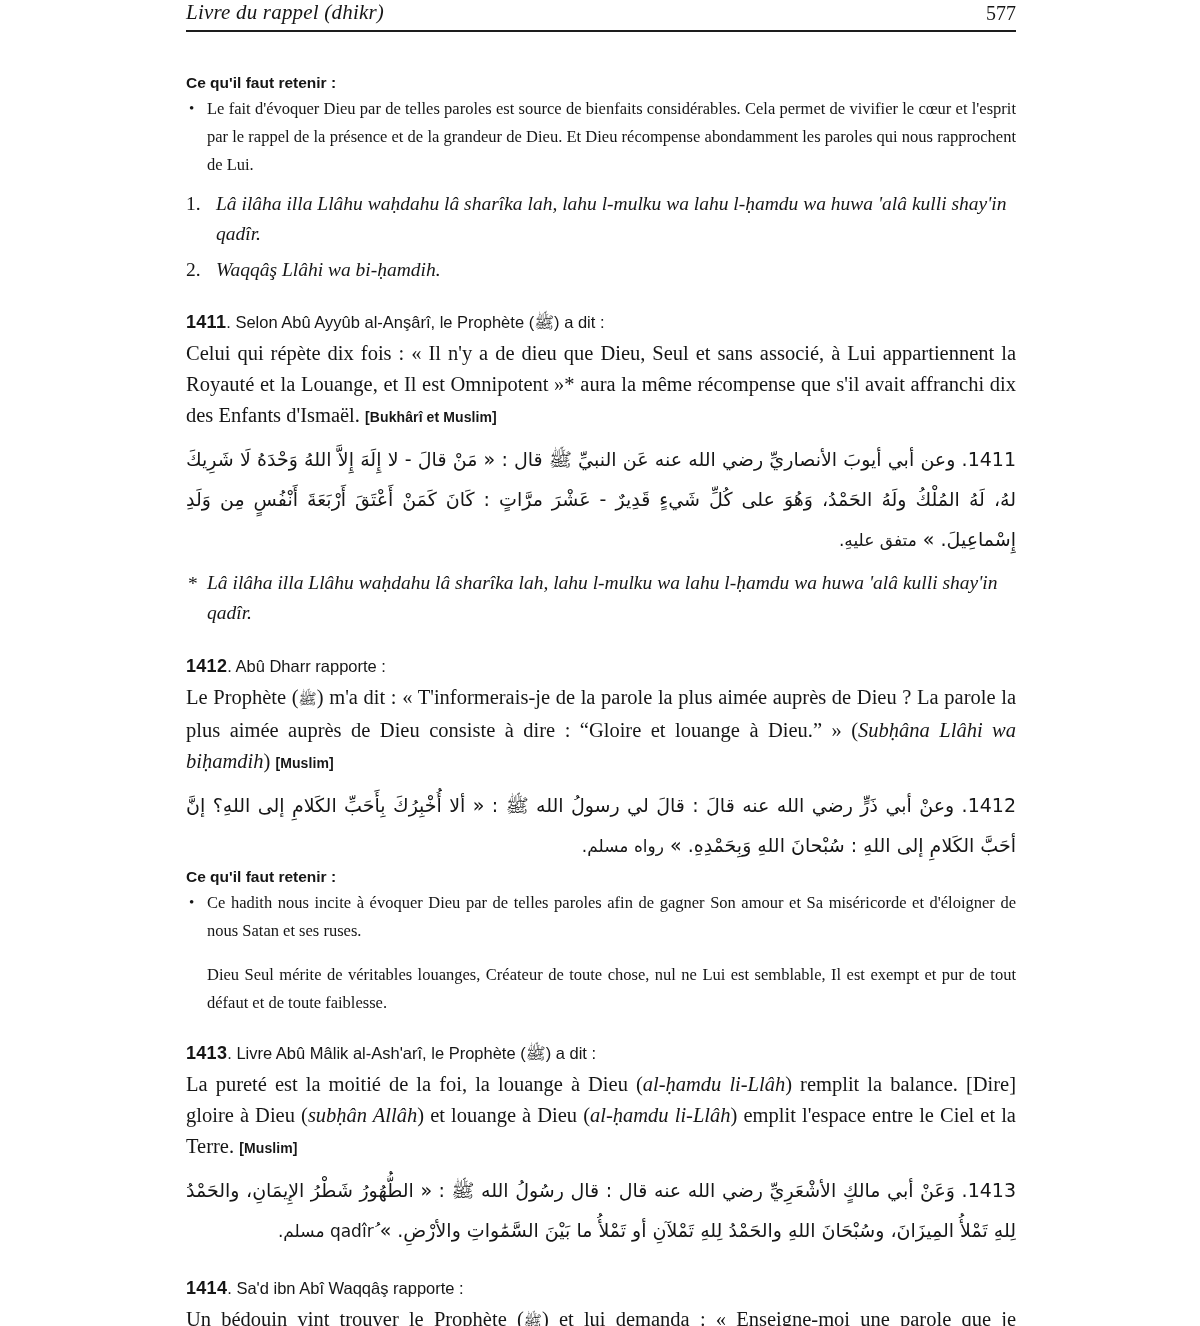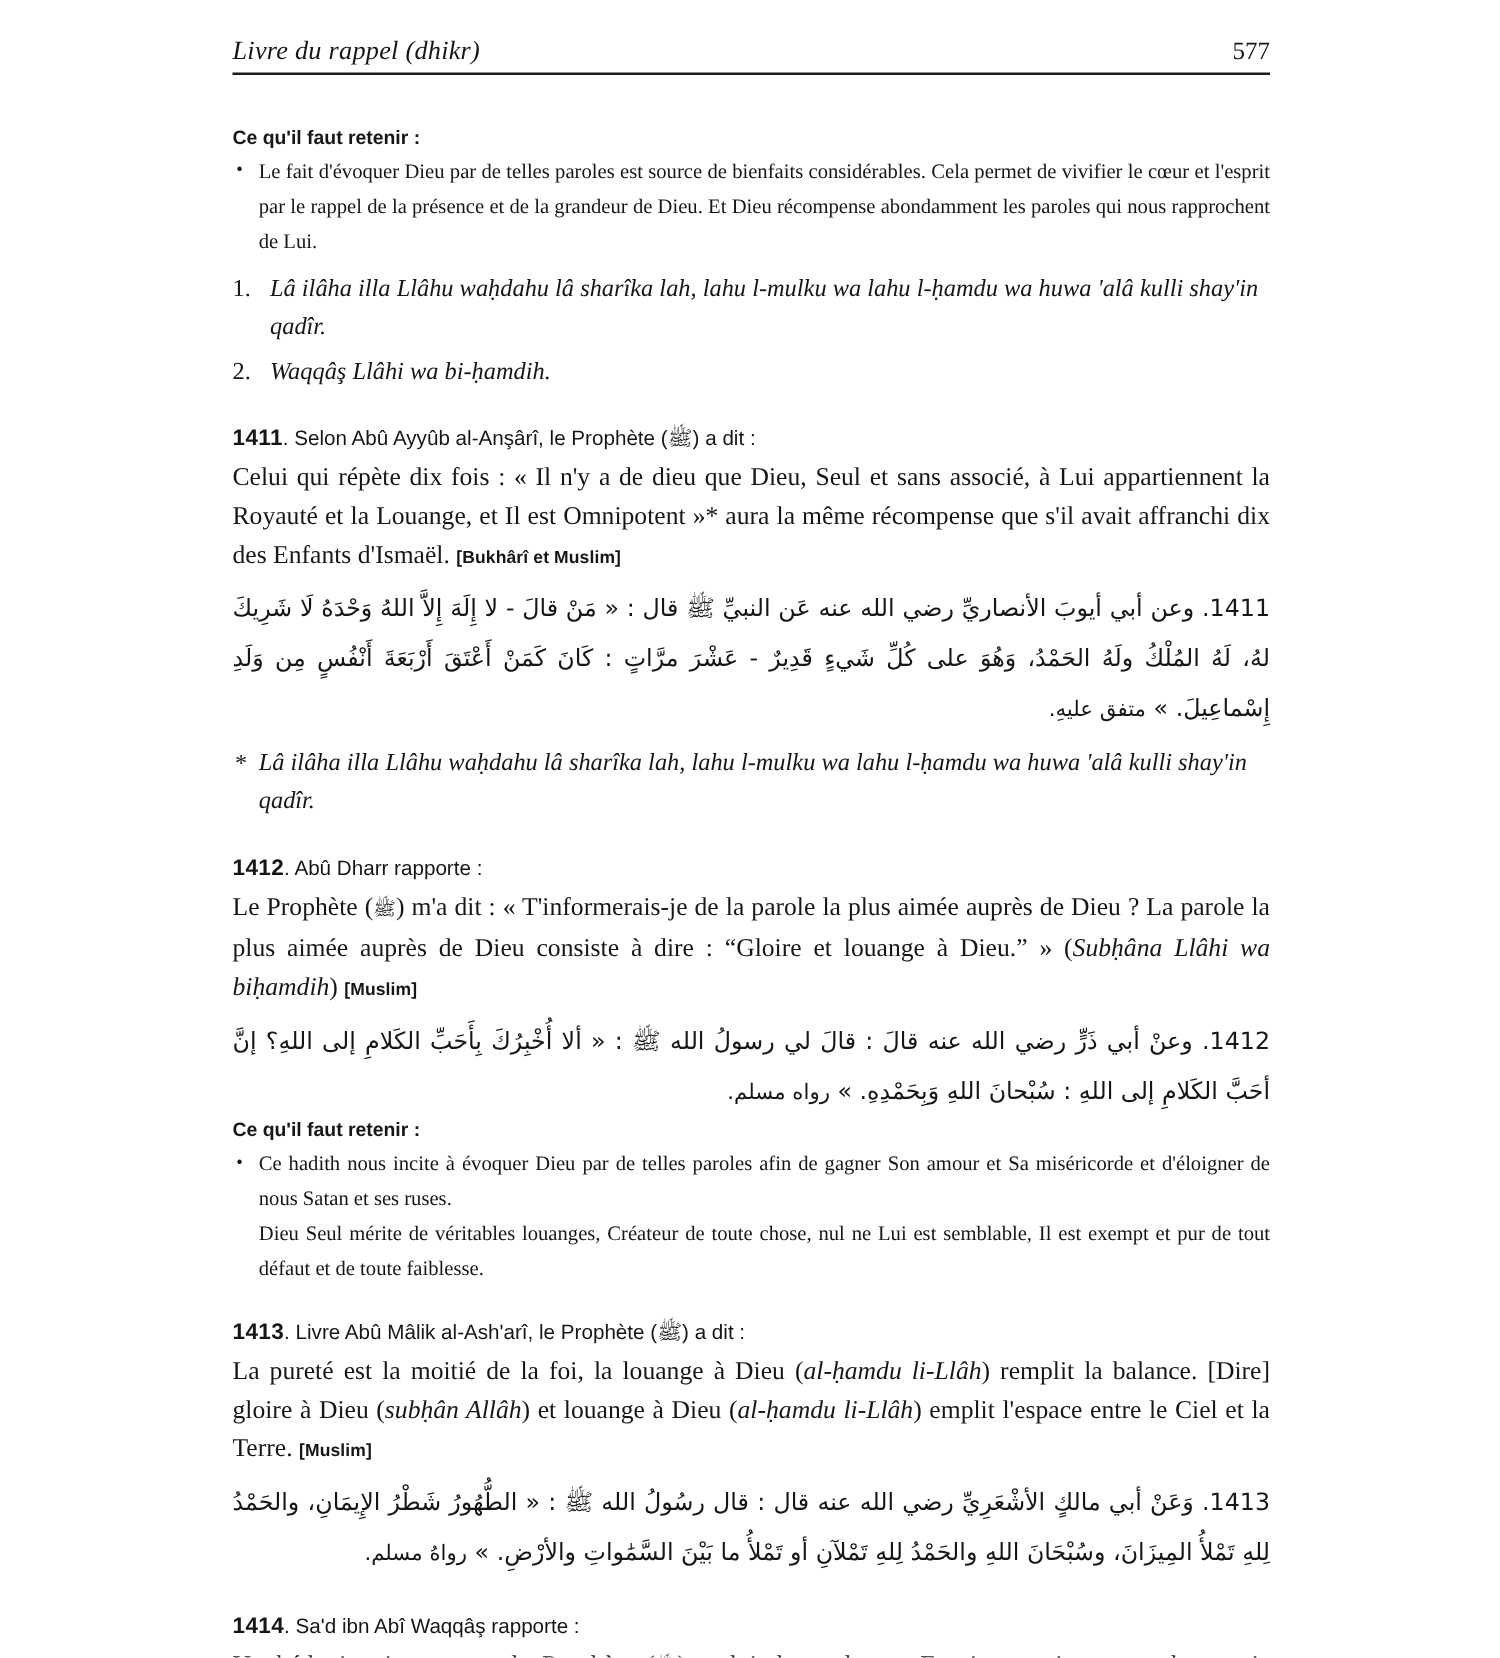--- a/index.html
+++ b/index.html
@@ -7,31 +7,31 @@
     width:1200px;height:1326px;
     background:#ffffff;color:#161616;
     font-family:"Liberation Serif","DejaVu Serif",serif;
     overflow:hidden;
     -webkit-font-smoothing:antialiased;
   }
   .page{width:1200px;height:1326px;position:relative;}
   .content{margin-left:186px;width:830px;}
 
   
-  .pg-header{display:flex;justify-content:space-between;align-items:flex-end;padding-top:28px;}
+  .pg-header{display:flex;justify-content:space-between;align-items:flex-end;padding-top:0;}
   .book-title{font-style:italic;font-size:21px;letter-spacing:.2px;}
   .page-number{font-size:20px;}
   .header-rule{border:0;border-top:2px solid #1d1d1d;margin:5px 0 0 0;}
   .retenir-label{font-family:"Liberation Sans","DejaVu Sans",sans-serif;font-weight:bold;font-size:15.5px;margin-top:42px;}
   .retenir-label.tight{margin-top:2px;}
 
   .note-small{font-size:16.5px;line-height:28px;text-align:justify;}
   .bullet-item{position:relative;padding-left:21px;margin-top:3px;}
   .bullet-item .bullet{position:absolute;left:3px;top:-1px;font-size:15px;}
-  .cont-par{padding-left:21px;margin-top:0;}
+  .cont-par{padding-left:21px;margin-top:16px;}
 
   
   .invocations{margin-top:10px;}
   .inv-item{position:relative;padding-left:30px;font-style:italic;font-size:19.5px;line-height:30px;}
   .inv-item + .inv-item{margin-top:6px;}
   .inv-num{position:absolute;left:0;font-style:normal;}
 
   
   .hadith-heading{font-family:Liberation Sans, sans-serif;font-size:16.5px;margin-top:26px;line-height:22px;}
   .hadith-heading b{font-size:18px;letter-spacing:.3px;}
@@ -116,21 +116,21 @@
       </div>
       <div class="note-small cont-par">Dieu Seul mérite de véritables louanges, Créateur de toute chose, nul ne Lui est semblable, Il est exempt et pur de tout défaut et de toute faiblesse.</div>
     </section>
 
     <article>
       <h3 class="hadith-heading mt-h1413" style="font-weight:normal;margin-bottom:0;">
         <b>1413</b><span>. Livre Abû Mâlik al-Ash'arî, le Prophète (ﷺ) a dit :</span>
       </h3>
       <p class="hadith-body" style="margin-bottom:0;"><span>La pureté est la moitié de la foi, la louange à Dieu (</span><span class="i">al-ḥamdu li-Llâh</span><span>) remplit la balance. [Dire] gloire à Dieu (</span><span class="i">subḥân Allâh</span><span>) et louange à Dieu (</span><span class="i">al-ḥamdu li-Llâh</span><span>) emplit l'espace entre le Ciel et la Terre. </span><span class="src">[Muslim]</span></p>
       <p class="arabic" style="margin-bottom:0;">
-        <span>1413. وَعَنْ أبي مالكٍ الأشْعَرِيِّ رضي الله عنه قال : قال رسُولُ الله ﷺ : « الطُّهُورُ شَطْرُ الإِيمَانِ، والحَمْدُ لِلهِ تَمْلأُ المِيزَانَ، وسُبْحَانَ اللهِ والحَمْدُ لِلهِ تَمْلآنِ أو تَمْلأُ ما بَيْنَ السَّمَٰواتِ والأرْضِ. » </span><span class="arabic-source">رواهُ مسلم.</span>
+        <span>1413. وَعَنْ أبي مالكٍ الأشْعَرِيِّ رضي الله عنه قال : قال رسُولُ الله ﷺ : « الطُّهُورُ شَطْرُ الإِيمَانِ، والحَمْدُ لِلهِ تَمْلأُ المِيزَانَ، وسُبْحَانَ اللهِ والحَمْدُ لِلهِ تَمْلآنِ أو تَمْلأُ ما بَيْنَ السَّمَٰواتِ والأرْضِ. » </span><span class="arabic-source">qadîrُ مسلم.</span>
       </p>
     </article>
 
     <article>
       <h3 class="hadith-heading mt-h1414" style="font-weight:normal;margin-bottom:0;">
         <b>1414</b><span>. Sa'd ibn Abî Waqqâş rapporte :</span>
       </h3>
       <p class="hadith-body" style="margin-bottom:0;"><span>Un bédouin vint trouver le Prophète (</span><span class="sym">ﷺ</span><span>) et lui demanda : « Enseigne-moi une parole que je prononcerai (régulièrement). » Le Prophète (</span></p>
     </article>
 

